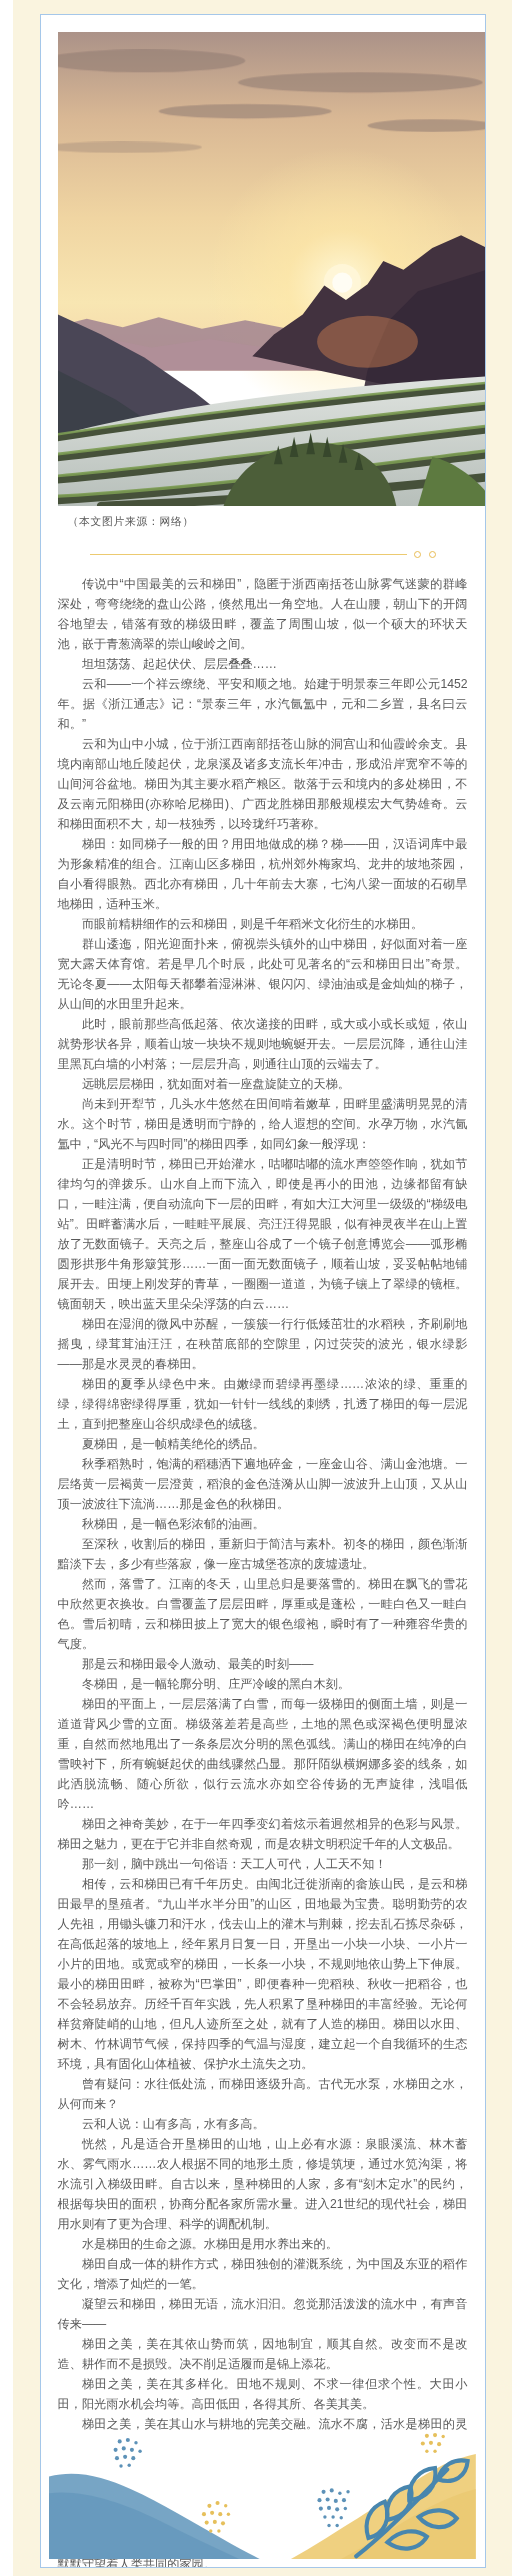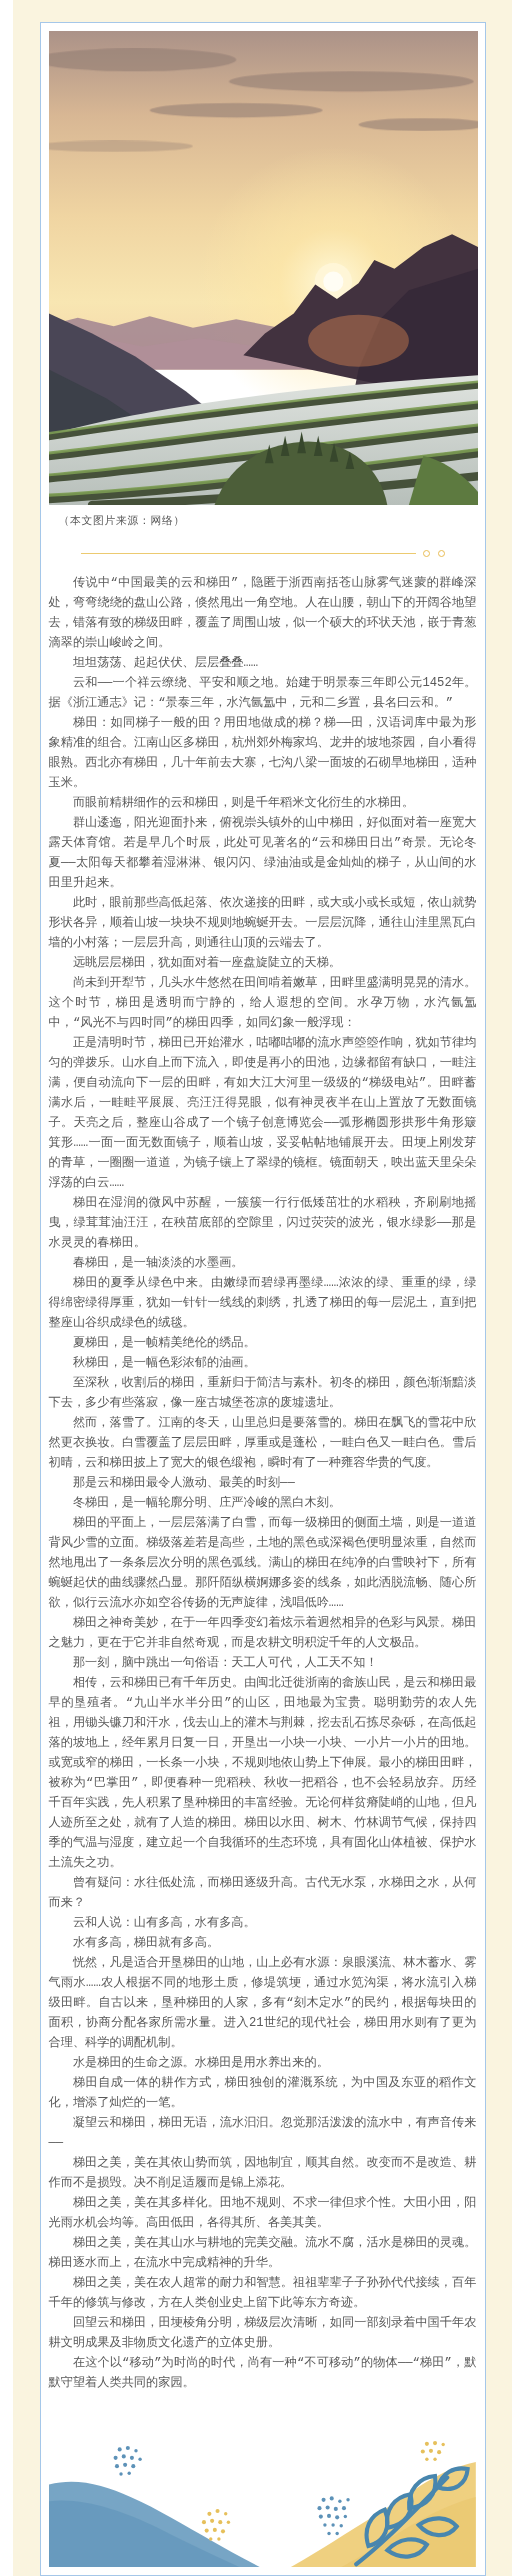--- a/index.html
+++ b/index.html
@@ -1,26 +1,26 @@
 <!DOCTYPE html>
 <html style="font-size:11.5px"><head>
 <meta charset="utf-8">
 <style>
   html,body{margin:0;padding:0;background:#ffffff;}
   body{width:525px;font-family:"Liberation Sans","DejaVu Sans",sans-serif;}
   .cream-panel{margin:0 13px;height:2576px;box-sizing:border-box;background:#faf4df;padding:14.4px 0 8px;}
-  .card{width:446px;height:2554px;box-sizing:border-box;margin:8px auto;background:#ffffff;
-        border:0.7px solid #a5c7e9;padding:8px;position:relative;overflow:hidden;}
+  .card{width:446px;height:2554px;box-sizing:border-box;margin:0 auto;background:#ffffff;
+        border:0.7px solid #a5c7e9;padding:17px;position:relative;overflow:hidden;}
   .hero{display:block;width:429px;height:474px;}
   .caption{margin-top:8.6px;padding-left:10px;font-size:10.8px;color:#575757;letter-spacing:0.7px;}
   .divider{display:flex;align-items:center;margin:21.6px 32px 0 32px;}
   .divider-line{flex:1;height:0.7px;background:#ecca70;}
   .divider-dot{width:5px;height:5px;border:1.4px solid #e9bd55;border-radius:50%;margin-left:7.2px;background:#fff;}
   .article-body{margin-top:16px;font-size:12.2px;line-height:20px;color:#595959;text-align:justify;}
-  .article-body p{margin:0;text-indent:2em;font-family:Liberation Mono, monospace;}
+  .article-body p{margin:0;text-indent:2em;}
   .footer-deco{position:absolute;left:8.6px;right:8.6px;bottom:8.6px;height:126px;}
   .footer-deco svg{display:block;width:100%;height:100%;}
 </style>
 </head>
 <body>
 
 <div class="cream-panel">
   <div class="card">
 
     <svg class="hero" viewBox="0 0 596 658" preserveAspectRatio="none">
@@ -97,43 +97,43 @@
       <div class="divider-line"></div>
       <div class="divider-dot"></div>
       <div class="divider-dot"></div>
     </div>
 
     <div class="article-body">
 
     <p>传说中“中国最美的云和梯田”，隐匿于浙西南括苍山脉雾气迷蒙的群峰深处，弯弯绕绕的盘山公路，倏然甩出一角空地。人在山腰，朝山下的开阔谷地望去，错落有致的梯级田畔，覆盖了周围山坡，似一个硕大的环状天池，嵌于青葱滴翠的崇山峻岭之间。</p>
         <p>坦坦荡荡、起起伏伏、层层叠叠……</p>
         <p>云和——一个祥云缭绕、平安和顺之地。始建于明景泰三年即公元1452年。据《浙江通志》记：“景泰三年，水汽氤氲中，元和二乡置，县名曰云和。”</p>
+        <p>云和为山中小城，位于浙江西南部括苍山脉的洞宫山和仙霞岭余支。县境内南部山地丘陵起伏，龙泉溪及诸多支流长年冲击，形成沿岸宽窄不等的山间河谷盆地。梯田为其主要水稻产粮区。散落于云和境内的多处梯田，不及云南元阳梯田(亦称哈尼梯田)、广西龙胜梯田那般规模宏大气势雄奇。云和梯田面积不大，却一枝独秀，以玲珑纤巧著称。</p>
         <p>梯田：如同梯子一般的田？用田地做成的梯？梯——田，汉语词库中最为形象精准的组合。江南山区多梯田，杭州郊外梅家坞、龙井的坡地茶园，自小看得眼熟。西北亦有梯田，几十年前去大寨，七沟八梁一面坡的石砌旱地梯田，适种玉米。</p>
         <p>而眼前精耕细作的云和梯田，则是千年稻米文化衍生的水梯田。</p>
         <p>群山逶迤，阳光迎面扑来，俯视崇头镇外的山中梯田，好似面对着一座宽大露天体育馆。若是早几个时辰，此处可见著名的“云和梯田日出”奇景。无论冬夏——太阳每天都攀着湿淋淋、银闪闪、绿油油或是金灿灿的梯子，从山间的水田里升起来。</p>
         <p>此时，眼前那些高低起落、依次递接的田畔，或大或小或长或短，依山就势形状各异，顺着山坡一块块不规则地蜿蜒开去。一层层沉降，通往山洼里黑瓦白墙的小村落；一层层升高，则通往山顶的云端去了。</p>
         <p>远眺层层梯田，犹如面对着一座盘旋陡立的天梯。</p>
         <p>尚未到开犁节，几头水牛悠然在田间啃着嫩草，田畔里盛满明晃晃的清水。这个时节，梯田是透明而宁静的，给人遐想的空间。水孕万物，水汽氤氲中，“风光不与四时同”的梯田四季，如同幻象一般浮现：</p>
         <p>正是清明时节，梯田已开始灌水，咕嘟咕嘟的流水声箜箜作响，犹如节律均匀的弹拨乐。山水自上而下流入，即使是再小的田池，边缘都留有缺口，一畦注满，便自动流向下一层的田畔，有如大江大河里一级级的“梯级电站”。田畔蓄满水后，一畦畦平展展、亮汪汪得晃眼，似有神灵夜半在山上置放了无数面镜子。天亮之后，整座山谷成了一个镜子创意博览会——弧形椭圆形拱形牛角形簸箕形……一面一面无数面镜子，顺着山坡，妥妥帖帖地铺展开去。田埂上刚发芽的青草，一圈圈一道道，为镜子镶上了翠绿的镜框。镜面朝天，映出蓝天里朵朵浮荡的白云……</p>
         <p>梯田在湿润的微风中苏醒，一簇簇一行行低矮茁壮的水稻秧，齐刷刷地摇曳，绿茸茸油汪汪，在秧苗底部的空隙里，闪过荧荧的波光，银水绿影——那是水灵灵的春梯田。</p>
-        <p>春梯田，是一轴淡淡的水墨画。</p>
         <p>梯田的夏季从绿色中来。由嫩绿而碧绿再墨绿……浓浓的绿、重重的绿，绿得绵密绿得厚重，犹如一针针一线线的刺绣，扎透了梯田的每一层泥土，直到把整座山谷织成绿色的绒毯。</p>
         <p>夏梯田，是一帧精美绝伦的绣品。</p>
+        <p>秋季稻熟时，饱满的稻穗洒下遍地碎金，一座金山谷、满山金池塘。一层络黄一层褐黄一层澄黄，稻浪的金色涟漪从山脚一波波升上山顶，又从山顶一波波往下流淌……那是金色的秋梯田。</p>
         <p>秋梯田，是一幅色彩浓郁的油画。</p>
         <p>至深秋，收割后的梯田，重新归于简洁与素朴。初冬的梯田，颜色渐渐黯淡下去，多少有些落寂，像一座古城堡苍凉的废墟遗址。</p>
         <p>然而，落雪了。江南的冬天，山里总归是要落雪的。梯田在飘飞的雪花中欣然更衣换妆。白雪覆盖了层层田畔，厚重或是蓬松，一畦白色又一畦白色。雪后初晴，云和梯田披上了宽大的银色缎袍，瞬时有了一种雍容华贵的气度。</p>
         <p>那是云和梯田最令人激动、最美的时刻——</p>
         <p>冬梯田，是一幅轮廓分明、庄严冷峻的黑白木刻。</p>
         <p>梯田的平面上，一层层落满了白雪，而每一级梯田的侧面土墙，则是一道道背风少雪的立面。梯级落差若是高些，土地的黑色或深褐色便明显浓重，自然而然地甩出了一条条层次分明的黑色弧线。满山的梯田在纯净的白雪映衬下，所有蜿蜒起伏的曲线骤然凸显。那阡陌纵横婀娜多姿的线条，如此洒脱流畅、随心所欲，似行云流水亦如空谷传扬的无声旋律，浅唱低吟……</p>
         <p>梯田之神奇美妙，在于一年四季变幻着炫示着迥然相异的色彩与风景。梯田之魅力，更在于它并非自然奇观，而是农耕文明积淀千年的人文极品。</p>
         <p>那一刻，脑中跳出一句俗语：天工人可代，人工天不知！</p>
         <p>相传，云和梯田已有千年历史。由闽北迁徙浙南的畲族山民，是云和梯田最早的垦殖者。“九山半水半分田”的山区，田地最为宝贵。聪明勤劳的农人先祖，用锄头镰刀和汗水，伐去山上的灌木与荆棘，挖去乱石拣尽杂砾，在高低起落的坡地上，经年累月日复一日，开垦出一小块一小块、一小片一小片的田地。或宽或窄的梯田，一长条一小块，不规则地依山势上下伸展。最小的梯田田畔，被称为“巴掌田”，即便春种一兜稻秧、秋收一把稻谷，也不会轻易放弃。历经千百年实践，先人积累了垦种梯田的丰富经验。无论何样贫瘠陡峭的山地，但凡人迹所至之处，就有了人造的梯田。梯田以水田、树木、竹林调节气候，保持四季的气温与湿度，建立起一个自我循环的生态环境，具有固化山体植被、保护水土流失之功。</p>
         <p>曾有疑问：水往低处流，而梯田逐级升高。古代无水泵，水梯田之水，从何而来？</p>
         <p>云和人说：山有多高，水有多高。</p>
-        <p>水有多高，梯田就有多高。</p>
         <p>恍然，凡是适合开垦梯田的山地，山上必有水源：泉眼溪流、林木蓄水、雾气雨水……农人根据不同的地形土质，修堤筑埂，通过水笕沟渠，将水流引入梯级田畔。自古以来，垦种梯田的人家，多有“刻木定水”的民约，根据每块田的面积，协商分配各家所需水量。进入21世纪的现代社会，梯田用水则有了更为合理、科学的调配机制。</p>
         <p>水是梯田的生命之源。水梯田是用水养出来的。</p>
         <p>梯田自成一体的耕作方式，梯田独创的灌溉系统，为中国及东亚的稻作文化，增添了灿烂的一笔。</p>
         <p>凝望云和梯田，梯田无语，流水汩汩。忽觉那活泼泼的流水中，有声音传来——</p>
         <p>梯田之美，美在其依山势而筑，因地制宜，顺其自然。改变而不是改造、耕作而不是损毁。决不削足适履而是锦上添花。</p>
         <p>梯田之美，美在其多样化。田地不规则、不求一律但求个性。大田小田，阳光雨水机会均等。高田低田，各得其所、各美其美。</p>
         <p>梯田之美，美在其山水与耕地的完美交融。流水不腐，活水是梯田的灵魂。梯田逐水而上，在流水中完成精神的升华。</p>
         <p>梯田之美，美在农人超常的耐力和智慧。祖祖辈辈子子孙孙代代接续，百年千年的修筑与修改，方在人类创业史上留下此等东方奇迹。</p>
         <p>回望云和梯田，田埂棱角分明，梯级层次清晰，如同一部刻录着中国千年农耕文明成果及非物质文化遗产的立体史册。</p>
         <p>在这个以“移动”为时尚的时代，尚有一种“不可移动”的物体——“梯田”，默默守望着人类共同的家园。</p>

